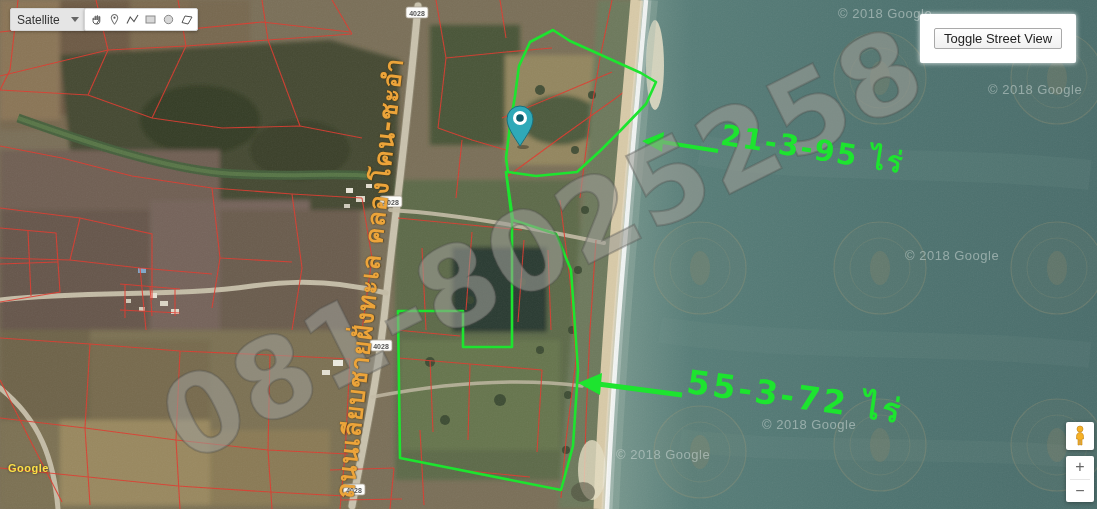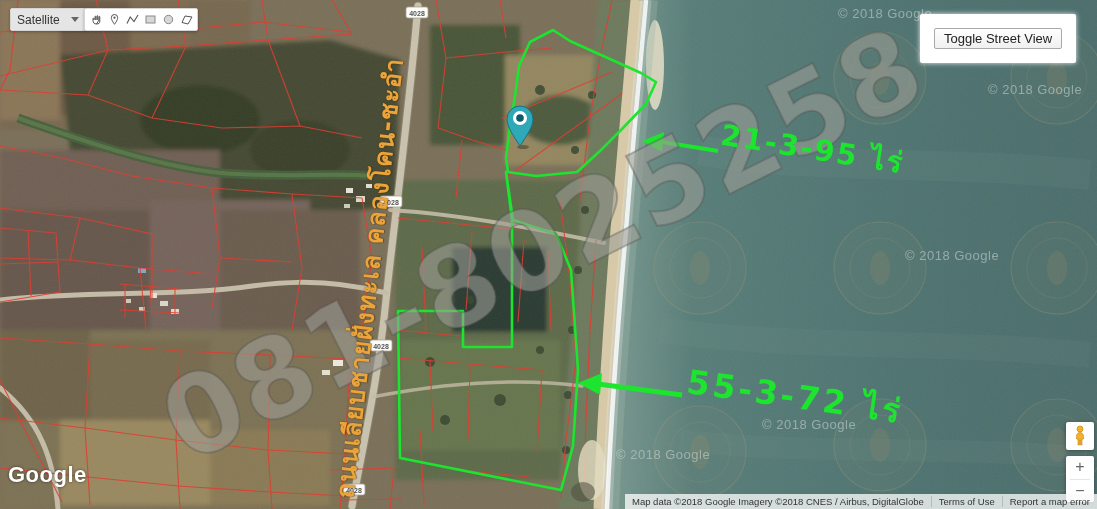--- a/index.html
+++ b/index.html
@@ -41,21 +41,21 @@
     transform:rotate(-83.5deg);font-size:25px;font-weight:bold;white-space:nowrap;
     font-family:"DejaVu Sans",sans-serif;letter-spacing:1px;
     text-shadow:0 0 2px rgba(70,45,0,.55),0 1px 1px rgba(60,40,0,.4);pointer-events:none;}
   .phonewm{position:absolute;left:128px;top:186px;width:800px;text-align:center;
     font-family:"DejaVu Sans",sans-serif;font-weight:bold;font-size:110px;
     transform:rotate(-26.5deg);color:rgba(156,156,150,.58);
     -webkit-text-stroke:2px rgba(80,80,78,.35);letter-spacing:2px;
     white-space:nowrap;pointer-events:none;line-height:1.2;}
   .gwm{position:absolute;font-size:13px;color:rgba(205,216,213,.55);white-space:nowrap;
        pointer-events:none;letter-spacing:.5px;}
-  .glogo{position:absolute;left:8px;top:462px;color:#ffffff;font-size:22px;font-weight:bold;
+  .glogo{position:absolute;left:8px;top:462px;color:#fde047;font-size:11px;font-weight:bold;
     letter-spacing:.5px;text-shadow:0 0 3px rgba(0,0,0,.55);cursor:pointer;}
   .attrib{position:absolute;right:0;bottom:0;height:15px;display:flex;align-items:center;
     background:rgba(250,250,250,.78);font-size:9.5px;color:#333;}
   .attrib .cell{padding:0 7px;white-space:nowrap;}
   .attrib .cell + .cell{border-left:1px solid #b9b9b9;}
   .attrib a{color:#333;text-decoration:none;cursor:pointer;}
 </style>
 </head>
 <body>
 
@@ -380,26 +380,14 @@
 </div>
 
 <div class="zoomctl">
   <button>+</button>
   <div class="divider"></div>
   <button>−</button>
 </div>
 
 <div class="glogo">Google</div>
 
-<div class="attrib">
-  <span class="cell">
-    <span>Map data ©2018 Google</span>
-    <span>Imagery ©2018 CNES / Airbus, DigitalGlobe</span>
-  </span>
-  <span class="cell">
-    <a>Terms of Use</a>
-  </span>
-  <span class="cell">
-    <a>Report a map error</a>
-  </span>
-</div>
 
 </div>
 
 </body></html>

